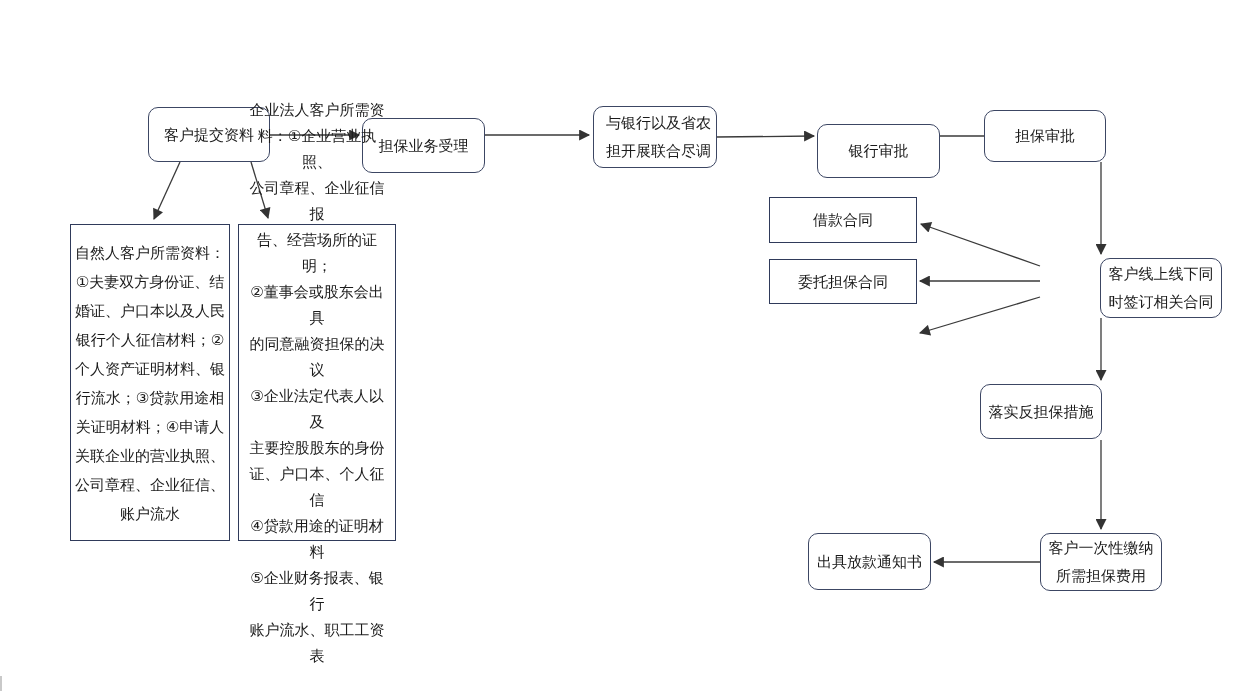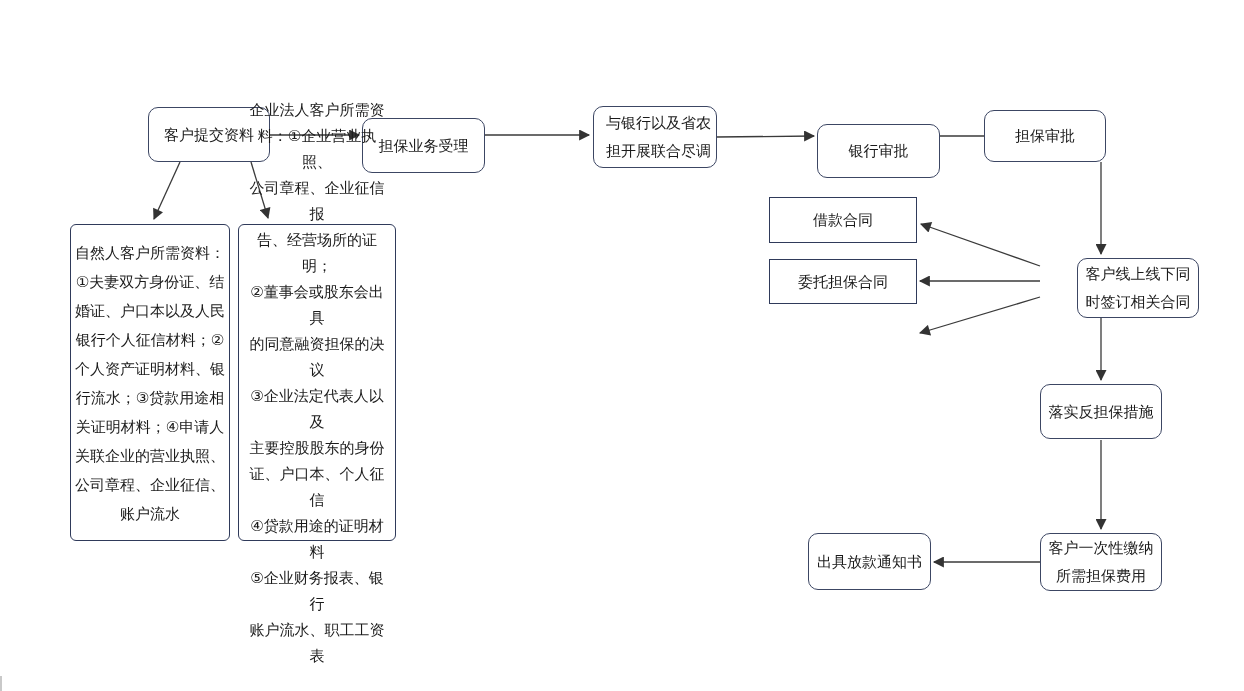--- a/index.html
+++ b/index.html
@@ -35,21 +35,20 @@
     border-radius: 10px;
     line-height: 28px;
   }
   .rect {
     border: 1px solid #2f3a5a;
     line-height: 22px;
   }
   .docbox {
     align-items: center;
     padding: 4px 4px;
-    border-radius: 6px;
   }
   .docbox.natural { line-height: 29px; }
   .docbox.enterprise { line-height: 26px; }
   .edge-artifact {
     position: absolute;
     left: 0; top: 676px;
     width: 2px; height: 15px;
     background: #c9c9c9;
     z-index: 3;
   }
@@ -115,24 +114,24 @@
 证、户口本、个人征信
 ④贷款用途的证明材料
 ⑤企业财务报表、银行
 账户流水、职工工资表</div>
 
   <div class="node rect" style="left:769px; top:197px; width:148px; height:46px;text-align:right;">借款合同</div>
 
   <div class="node rect" style="left:769px; top:259px; width:148px; height:45px;">委托担保合同</div>
 
 
-  <div class="node rounded" style="left:1077px; top:258px; width:122px; height:60px;">客户线上线下同
+  <div class="node rounded" style="left:1100px; top:258px; width:122px; height:60px;">客户线上线下同
 时签订相关合同</div>
 
-  <div class="node rounded" style="left:1040px; top:384px; width:122px; height:55px;">落实反担保措施</div>
+  <div class="node rounded" style="left:980px; top:384px; width:122px; height:55px;">落实反担保措施</div>
 
   <div class="node rounded" style="left:1040px; top:533px; width:122px; height:58px;">客户一次性缴纳
 所需担保费用</div>
 
   <div class="node rounded" style="left:808px; top:533px; width:123px; height:57px;">出具放款通知书</div>
 
   <div class="edge-artifact"></div>
 </div>
 
 </body></html>

